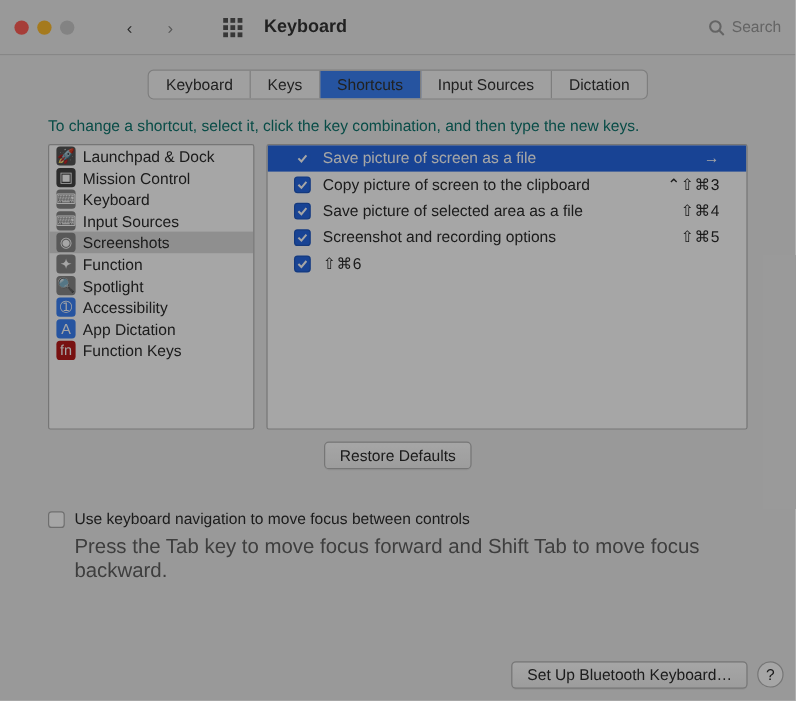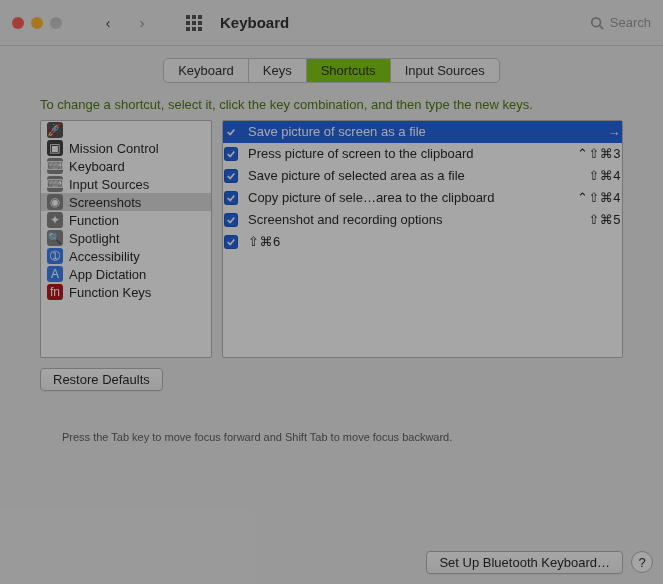--- a/index.html
+++ b/index.html
@@ -15,42 +15,42 @@
   .navbtn { width: 24px; height: 24px; display: inline-flex; align-items: center; justify-content: center; color: #888; }
   .navbtn.active { color: #444; }
   .grid-icon { display: grid; grid-template-columns: repeat(3,4px); grid-template-rows: repeat(3,4px); gap: 2px; }
   .grid-icon span { background: #555; }
   .wtitle { font-weight: 700; font-size: 15px; margin-left: 4px; color: #333; }
   .search { margin-left: auto; display: flex; align-items: center; gap: 6px; color: #9a9a9a; font-size: 13px; }
   .tabbar { display: flex; justify-content: center; padding: 12px 0 14px; }
   .seg { display: inline-flex; border: 1px solid #c2c2c2; border-radius: 5px; overflow: hidden; background: #f6f6f6; }
   .seg > div { padding: 4px 14px; font-size: 13px; color: #333; border-right: 1px solid #c2c2c2; }
   .seg > div:last-child { border-right: none; }
-  .seg > div.active { background: #84cc16; }
-  .instr { padding: 0 40px 8px 40px; font-size: 13px; color: #4d7c0f; }
+  .seg > div.active { background: #3b82f6; }
+  .instr { padding: 0 40px 8px 40px; font-size: 13px; color: #0f766e; }
   .panes { display: flex; padding: 0 40px; gap: 10px; height: 238px; }
   .pane { background: #fff; border: 1px solid #b5b5b5; border-radius: 2px; overflow: hidden; }
   .left { width: 172px; }
   .right { flex: 1; }
   .cat { display: flex; align-items: center; gap: 6px; padding: 1px 6px; font-size: 13px; white-space: nowrap; }
   .cat.sel { background: #dcdcdc; }
   .ci { width: 16px; height: 16px; display: inline-flex; align-items: center; justify-content: center; font-size: 12px; border-radius: 3px; }
-  .sc { display: flex; align-items: center; padding: 2px 1px; gap: 10px; font-size: 13px; line-height: 18px; }
+  .sc { display: flex; align-items: center; padding: 2px 22px; gap: 10px; font-size: 13px; line-height: 18px; }
   .sc.sel { background: #2668e3; color: #fff; }
   .cb { width: 14px; height: 14px; border-radius: 3px; background: #2668e3; display: inline-flex; align-items: center; justify-content: center; flex-shrink: 0; }
   .sc:not(.sel) .cb { box-shadow: inset 0 0 0 1px rgba(0,0,0,0.15); }
   .cb svg { width: 10px; height: 10px; }
   .lbl { flex: 1; white-space: nowrap; overflow: hidden; text-overflow: ellipsis; }
   .keys { font-size: 13px; letter-spacing: 0.5px; }
-  .below { display:flex; justify-content:flex-start; padding:10px 40px 0; }
+  .below { display:flex; justify-content:center; padding:10px 40px 0; }
   .btn { background: linear-gradient(#fff,#f1f1f1); border: 1px solid #b5b5b5; border-radius: 4px; padding: 3px 12px; font-size: 13px; box-shadow: 0 1px 0 rgba(0,0,0,0.05); display:inline-block; }
   .kbnav { padding: 34px 40px 0; }
   .kbnav .row { display: flex; align-items: center; gap: 8px; }
   .kbnav .chk { width: 14px; height: 14px; border: 1px solid #aaa; border-radius: 3px; background: #fff; }
-  .hint { font-size: 11px; color: #606060; margin: 6px 0 0 22px; }
+  .hint { font-size: 17px; color: #606060; margin: 6px 0 0 22px; }
   .footer { position: absolute; bottom: 10px; right: 10px; display: flex; align-items: flex-start; gap: 8px; }
   .help { width: 22px; height: 22px; border: 1px solid #b5b5b5; border-radius: 50%; display: inline-flex; align-items: center; justify-content: center; background: #fff; font-size: 13px; }
   .arrow { font-size: 14px; }
 </style>
 </head>
 <body>
 
 <div class="window">
   <div class="titlebar">
     <div class="traffic">
@@ -88,29 +88,31 @@
       <span>Search</span>
     </div>
   </div>
 
   <div class="tabbar">
     <div class="seg" id="seg">
         <div>Keyboard</div>
         <div>Keys</div>
         <div class="active">Shortcuts</div>
         <div>Input Sources</div>
+        <div>Dictation</div>
       </div>
   </div>
 
   <div class="instr">To change a shortcut, select it, click the key combination, and then type the new keys.</div>
 
   <div class="panes">
     <div class="pane left" id="cats">
         <div class="cat">
           <span class="ci" style="background: rgb(85, 85, 85); color: rgb(255, 255, 255);">🚀</span>
+          <span>Launchpad &amp; Dock</span>
         </div>
         <div class="cat">
           <span class="ci" style="background: rgb(68, 68, 68); color: rgb(255, 255, 255);">▣</span>
           <span>Mission Control</span>
         </div>
         <div class="cat">
           <span class="ci" style="background: rgb(136, 136, 136); color: rgb(255, 255, 255);">⌨</span>
           <span>Keyboard</span>
         </div>
         <div class="cat">
@@ -151,66 +153,61 @@
           </span>
           <span class="lbl">Save picture of screen as a file</span>
           <span class="keys">→</span>
         </div>
         <div class="sc">
           <span class="cb">
             <svg viewBox="0 0 12 12">
               <path d="M2 6 L5 9 L10 3" fill="none" stroke="#fff" stroke-width="2"></path>
             </svg>
           </span>
-          <span class="lbl">Press picture of screen to the clipboard</span>
+          <span class="lbl">Copy picture of screen to the clipboard</span>
           <span class="keys">⌃⇧⌘3</span>
         </div>
         <div class="sc">
           <span class="cb">
             <svg viewBox="0 0 12 12">
               <path d="M2 6 L5 9 L10 3" fill="none" stroke="#fff" stroke-width="2"></path>
             </svg>
           </span>
           <span class="lbl">Save picture of selected area as a file</span>
           <span class="keys">⇧⌘4</span>
         </div>
         <div class="sc">
           <span class="cb">
             <svg viewBox="0 0 12 12">
               <path d="M2 6 L5 9 L10 3" fill="none" stroke="#fff" stroke-width="2"></path>
             </svg>
           </span>
-          <span class="lbl">Copy picture of sele…area to the clipboard</span>
-          <span class="keys">⌃⇧⌘4</span>
-        </div>
-        <div class="sc">
-          <span class="cb">
-            <svg viewBox="0 0 12 12">
-              <path d="M2 6 L5 9 L10 3" fill="none" stroke="#fff" stroke-width="2"></path>
-            </svg>
-          </span>
           <span class="lbl">Screenshot and recording options</span>
           <span class="keys">⇧⌘5</span>
         </div>
         <div class="sc">
           <span class="cb">
             <svg viewBox="0 0 12 12">
               <path d="M2 6 L5 9 L10 3" fill="none" stroke="#fff" stroke-width="2"></path>
             </svg>
           </span>
           <span class="keys">⇧⌘6</span>
         </div>
       </div>
   </div>
 
   <div class="below">
     <div class="btn">Restore Defaults</div>
   </div>
 
   <div class="kbnav">
+    <div class="row">
+      <div class="chk"></div>
+      <span>Use keyboard navigation to move focus between controls</span>
+    </div>
     <div class="hint">Press the Tab key to move focus forward and Shift Tab to move focus backward.</div>
   </div>
 
   <div class="footer">
     <div class="btn">Set Up Bluetooth Keyboard…</div>
     <div class="help">?</div>
   </div>
 </div>
 
 <div class="overlay"></div>

